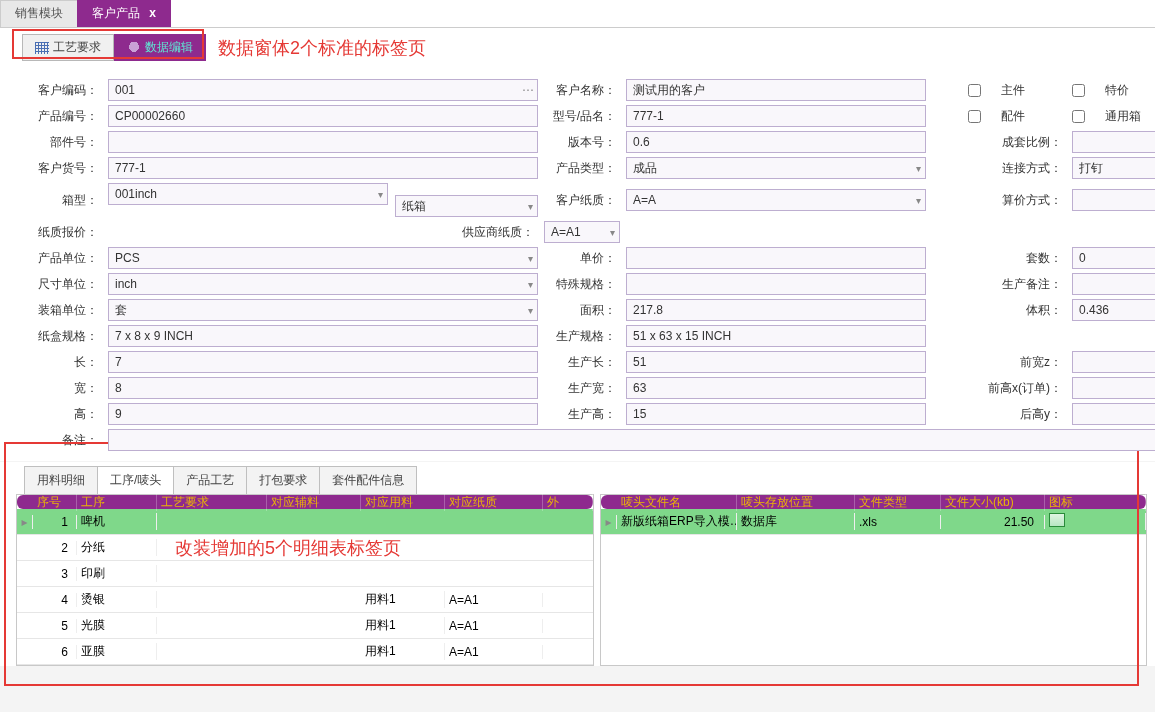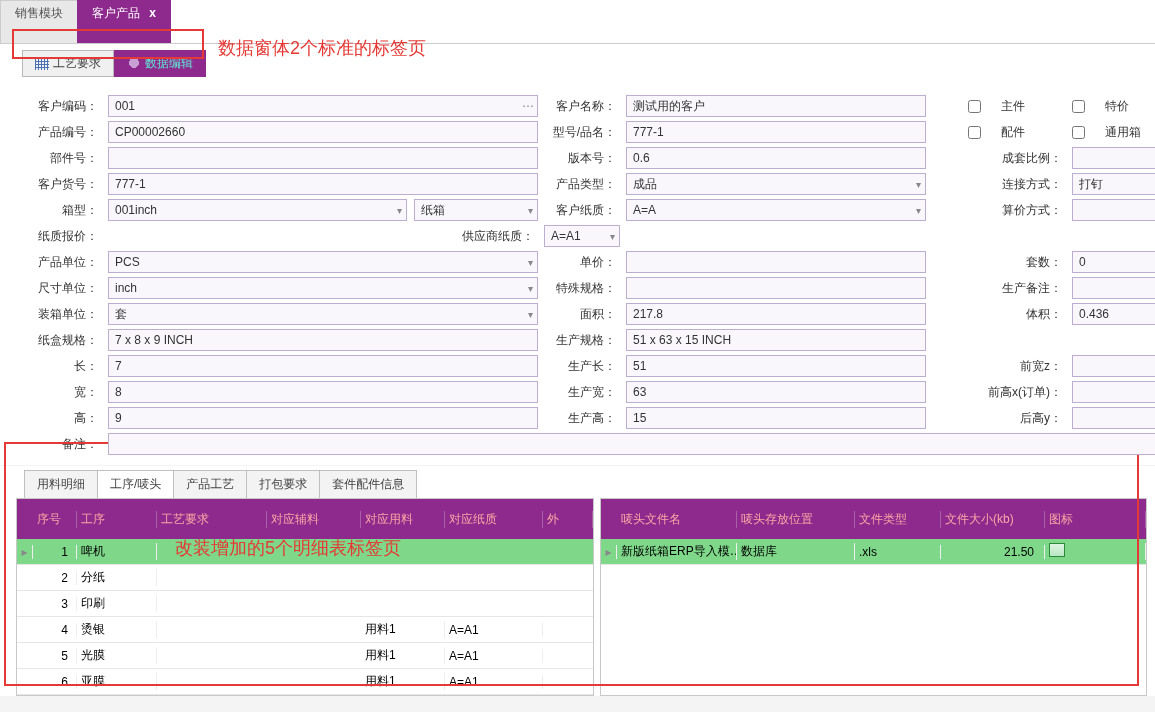--- a/index.html
+++ b/index.html
@@ -1,19 +1,19 @@
 <!DOCTYPE html>
 <html><head>
 <meta charset="utf-8">
 <style>
 * { box-sizing: border-box; margin: 0; padding: 0; font-family: "Microsoft YaHei", sans-serif; font-size: 12px; }
 body { background: #f4f4f4; width: 1155px; height: 712px; overflow: hidden; position: relative; }
 
 .outer-tabs { display: flex; background: #fff; border-bottom: 1px solid #ccc; }
-.outer-tab { padding: 4px 14px 21px; border: 1px solid #ccc; border-bottom: none; background: #e8e8e8; color: #555; margin-right: -1px; }
+.outer-tab { padding: 4px 14px 5px; border: 1px solid #ccc; border-bottom: none; background: #e8e8e8; color: #555; margin-right: -1px; }
 .outer-tab.active { background: #8e2a8e; color: #fff; border-color: #8e2a8e; }
 .outer-tab .close { margin-left: 6px; font-weight: bold; }
 
 .inner-tabs { display: flex; padding: 6px 0 0 22px; background: #fff; }
 .inner-tab { display: flex; align-items: center; gap: 4px; padding: 4px 12px; border: 1px solid #b8b8b8; background: #f0f0f0; color: #444; }
 .inner-tab.active { background: #8e2a8e; color: #5eead4; border-color: #8e2a8e; }
 .inner-tab .ico { width: 14px; height: 12px; display: inline-block; }
 .ico-grid { background: repeating-linear-gradient(#4a6fb3 0 1px, transparent 1px 3px), repeating-linear-gradient(90deg,#4a6fb3 0 1px, transparent 1px 3px); }
 .ico-edit { background: radial-gradient(circle at 50% 40%, #c9a0d6 0 5px, transparent 5px); }
 
@@ -25,32 +25,32 @@
 .anno-text.t2 { left: 175px; top: 536px; }
 
 .form-area { background: #fff; padding: 18px 8px 6px 38px; }
 .form-row { display: grid; grid-template-columns: 64px 430px 76px 300px 30px 98px 136px; gap: 6px; align-items: center; margin-bottom: 4px; min-height: 22px; }
 .lbl { text-align: right; color: #333; padding-right: 4px; }
 .inp { height: 22px; border: 1px solid #bdaed0; background: #f9f7fb; padding: 0 6px; color: #333; display: flex; align-items: center; position: relative; }
 .inp.combo::after { content: "▾"; position: absolute; right: 4px; color: #888; font-size: 10px; }
 .inp.lookup::after { content: "⋯"; position: absolute; right: 4px; color: #888; letter-spacing: -1px; }
 .box-split { display: flex; gap: 8px; }
 .box-split .inp:first-child { flex: 1; }
-.box-split .inp:last-child { width: 124px; margin-left: -1px; }
+.box-split .inp:last-child { width: 143px; margin-left: -1px; margin-top: 12px; }
 .chk { display: flex; align-items: center; gap: 20px; color: #333; }
 .chk input { width: 13px; height: 13px; }
 
 .detail-tabs { display: flex; padding: 4px 0 0 24px; background: #fff; margin-top: 1px; }
 .detail-tab { padding: 5px 12px; border: 1px solid #bfbfbf; border-bottom: none; background: #f3f3f3; color: #444; margin-right: -1px; }
 .detail-tab.active { background: #fff; font-weight: 500; }
 
 .grids { display: flex; gap: 6px; padding: 0 8px 0 16px; background: #fff; }
 .grid-left { width: 578px; border: 1px solid #c8c8c8; }
 .grid-right { flex: 1; border: 1px solid #c8c8c8; }
-.ghdr { display: grid; background: #8e2a8e; color: #fca5a5; height: 40px; align-items: center; }
+.ghdr { display: grid; background: #8e2a8e; color: #eab308; height: 14px; align-items: center; border-radius: 6px; }
 .ghdr-left { grid-template-columns: 16px 44px 80px 110px 94px 84px 98px 1fr; }
 .ghdr-right { grid-template-columns: 16px 120px 118px 86px 104px 1fr; }
 .ghdr > div { padding: 0 4px; border-right: 1px solid rgba(255,255,255,.25); white-space: nowrap; overflow: hidden; }
 .grow { display: grid; height: 26px; align-items: center; border-bottom: 1px solid #e6e6e6; background: #fff; }
 .grow.sel { background: #7fd88a; }
 .grow-left { grid-template-columns: 16px 44px 80px 110px 94px 84px 98px 1fr; }
 .grow-right { grid-template-columns: 16px 120px 118px 86px 104px 1fr; }
 .grow > div { padding: 0 4px; border-right: 1px solid #eee; overflow: hidden; white-space: nowrap; }
 .grow .rownum { text-align: right; padding-right: 8px; }
 .marker { color: #888; text-align: center; }

